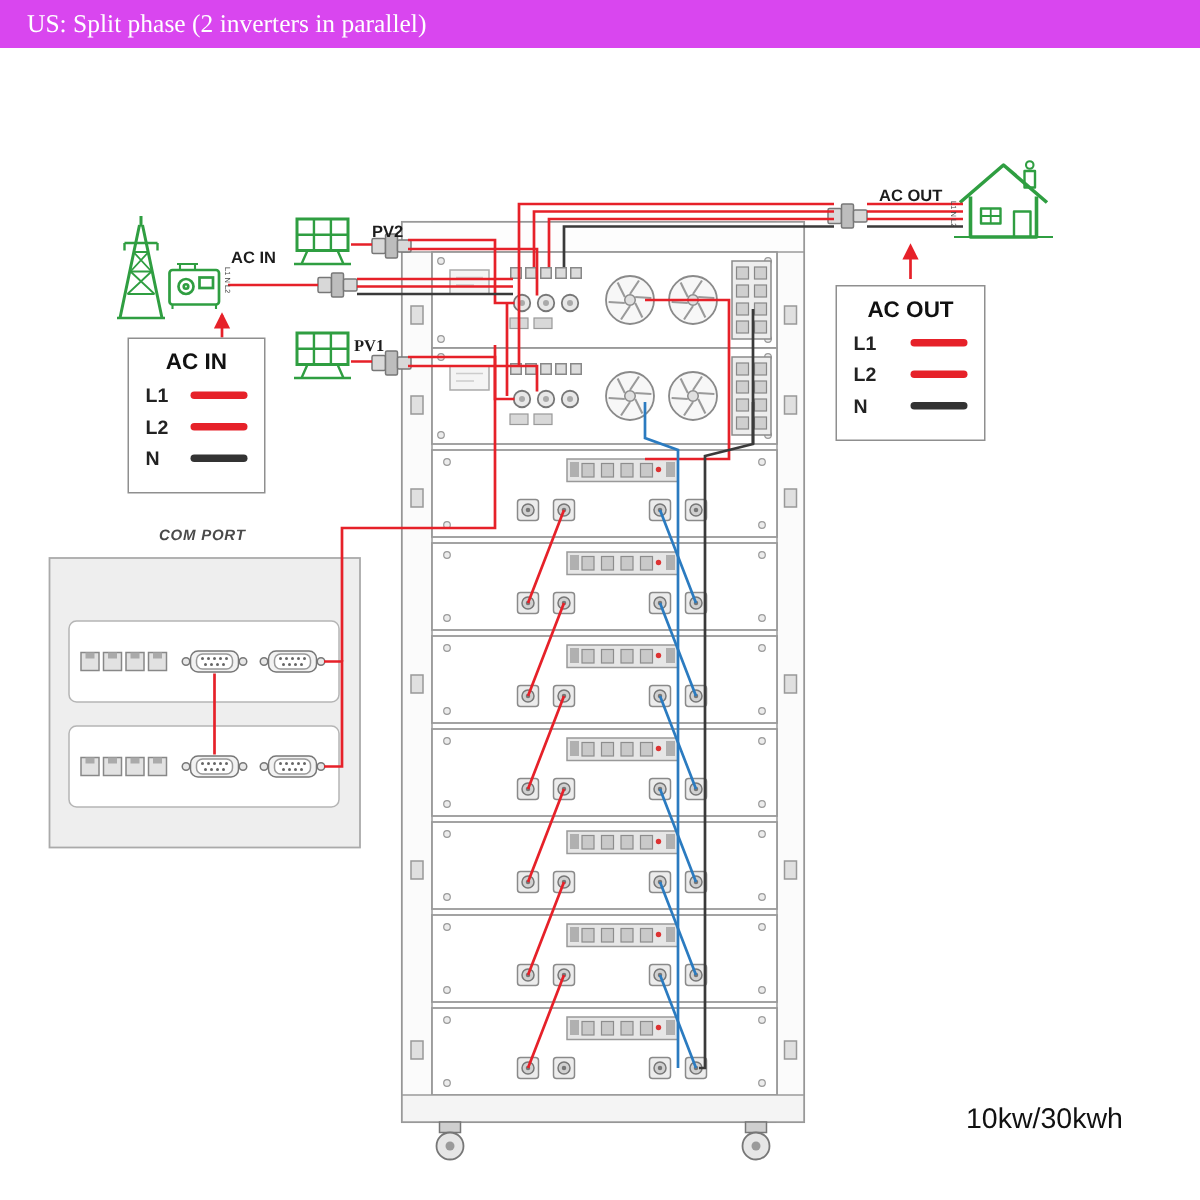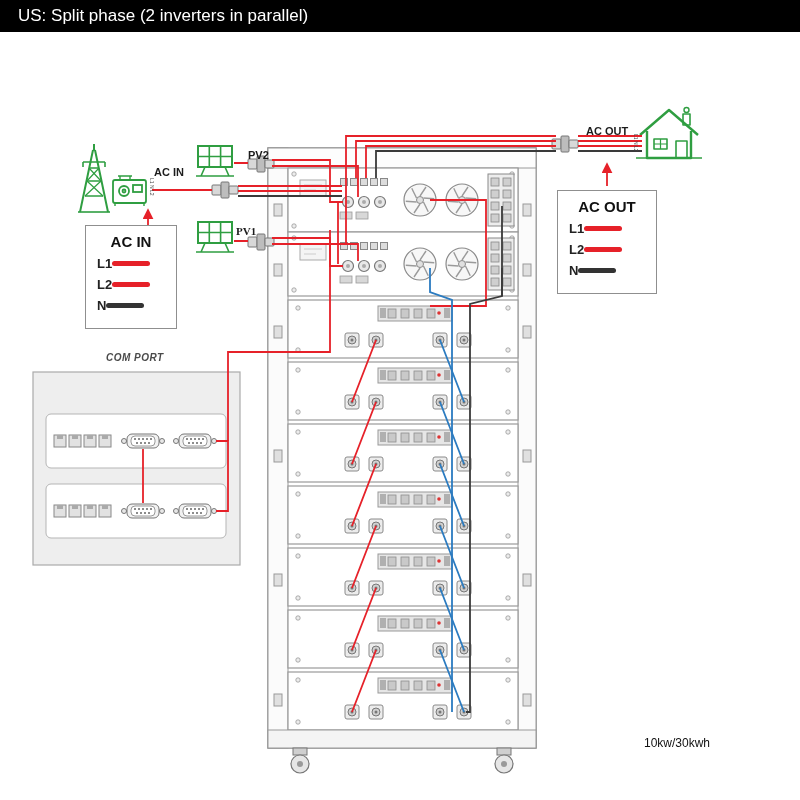--- a/index.html
+++ b/index.html
@@ -4,31 +4,31 @@
 <style>
   html,body{margin:0;padding:0;background:#fff;font-family:"Liberation Sans",sans-serif;}
   .stage{position:relative;width:800px;height:800px;background:#fff;overflow:hidden;}
   .header{position:absolute;top:0;left:0;width:800px;height:32px;color:#fff;
           font-size:17px;line-height:32px;padding-left:18px;box-sizing:border-box;}
   svg.diagram{position:absolute;left:0;top:0;}
   .flabel{position:absolute;font-size:11px;font-weight:bold;color:#1c1c1c;white-space:nowrap;}
   .smlabel{position:absolute;font-size:10px;font-weight:bold;color:#4a4a4a;letter-spacing:.5px;white-space:nowrap;}
   .legend{position:absolute;background:#fff;border:1.5px solid #8f8f8f;padding:7px 11px 9px;box-sizing:border-box;}
   .legend-title{text-align:center;font-weight:bold;font-size:15px;color:#111;margin-bottom:4px;}
-  .legend-row{display:flex;align-items:center;margin:6px 0;
+  .legend-row{display:flex;align-items:center;justify-content:space-between;margin:6px 0;
               font-size:13px;font-weight:bold;color:#222;}
   .legend-bar{display:inline-block;width:38px;height:5px;border-radius:2.5px;background:#999;}
-  .capacity{position:absolute;font-size:12px;color:#111;white-space:nowrap;}
+  .capacity{position:absolute;font-size:19px;color:#111;white-space:nowrap;}
 </style>
 </head>
 <body>
 
 <div class="stage">
 
-  <div class="header" style="background-color: #000000;">
+  <div class="header" style="background-color: #d946ef; font-family: Liberation Serif, serif;">
     <span>US: Split phase (2 inverters in parallel)</span>
   </div>
 
   <svg class="diagram" width="800" height="800" viewBox="0 0 800 800">
     <defs>
       <marker id="arr" markerWidth="7" markerHeight="7" refX="5" refY="3" orient="auto">
         <path d="M0,0 L6,3 L0,6 Z" fill="#e62129"></path>
       </marker>
 
       <g id="psq">

